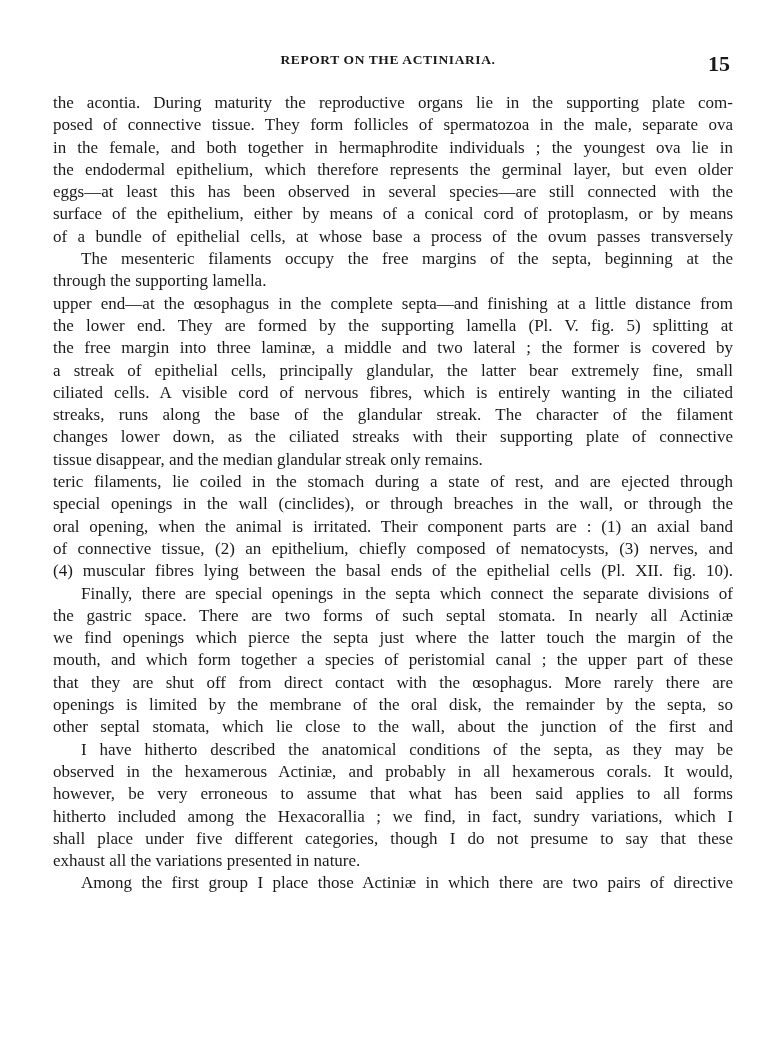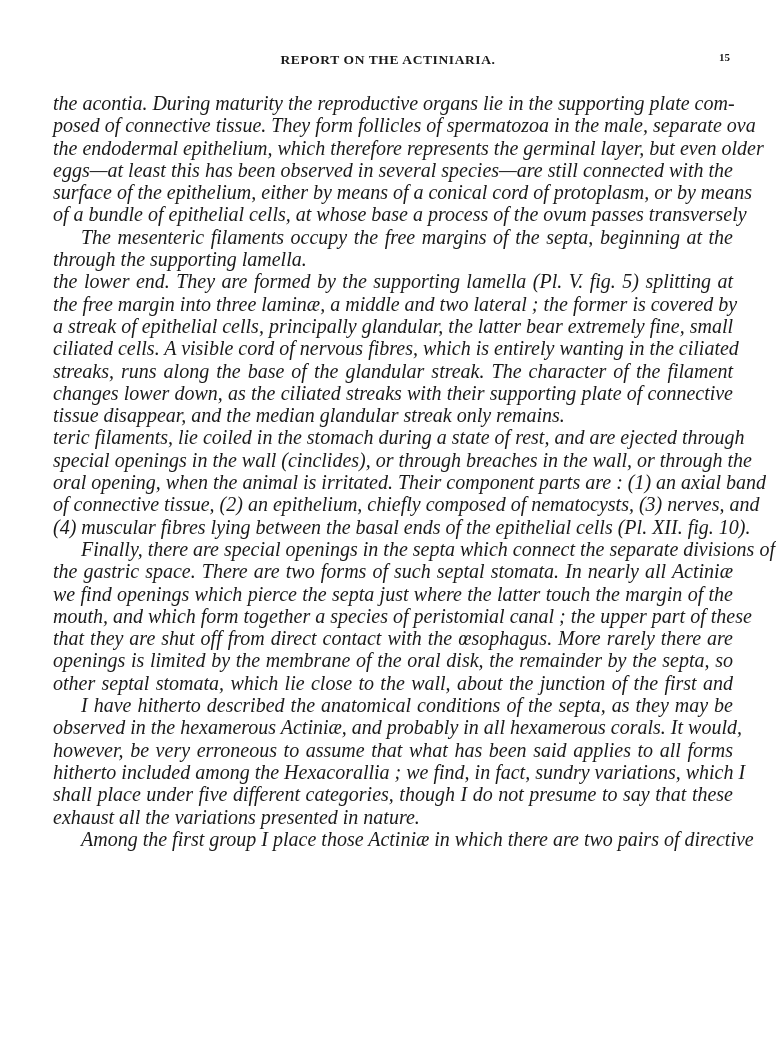--- a/index.html
+++ b/index.html
@@ -1,43 +1,45 @@
 <!DOCTYPE html>
 <html><head>
 <meta charset="utf-8">
 <style>
   html, body { margin: 0; padding: 0; background: #ffffff; }
   body { width: 776px; height: 1050px; position: relative; overflow: hidden; }
   .page { position: absolute; left: 0; top: 0; width: 776px; height: 1050px; background: #fff; color: #1a1a1a;
           font-family: "Liberation Serif", "DejaVu Serif", serif; }
   .running-head { position: absolute; top: 52px; left: 0; width: 776px; height: 20px; }
   .running-title { position: absolute; left: 0; width: 776px; text-align: center; font-size: 13.5px; letter-spacing: 0.6px; font-weight: bold; top: 0; }
-  .page-number { position: absolute; right: 46px; top: -1px; font-size: 11px; font-weight: bold; }
+  .page-number { position: absolute; right: 46px; top: -1px; font-size: 22px; font-weight: bold; }
   .body-text { position: absolute; left: 53px; top: 92px; width: 680px; }
-  .line { height: 22.3px; line-height: 22.3px; font-size: 20px; white-space: nowrap; text-align: justify; text-align-last: justify; font-style: italic; }
+  .line { height: 22.3px; line-height: 22.3px; font-size: 17px; white-space: nowrap; text-align: justify; text-align-last: justify; }
   .line.last { text-align-last: left; }
   .line.indent { padding-left: 28px; }
 </style>
 </head>
 <body>
 
 <div class="page">
   <div class="running-head">
     <div class="running-title">REPORT ON THE ACTINIARIA.</div>
     <div class="page-number">15</div>
   </div>
   <div class="body-text" id="body-text">
       <div class="line">the acontia.  During maturity the reproductive organs lie in the supporting plate com-</div>
       <div class="line">posed of connective tissue.  They form follicles of spermatozoa in the male, separate ova</div>
+      <div class="line">in the female, and both together in hermaphrodite individuals ; the youngest ova lie in</div>
       <div class="line">the endodermal epithelium, which therefore represents the germinal layer, but even older</div>
       <div class="line">eggs—at least this has been observed in several species—are still connected with the</div>
       <div class="line">surface of the epithelium, either by means of a conical cord of protoplasm, or by means</div>
       <div class="line">of a bundle of epithelial cells, at whose base a process of the ovum passes transversely</div>
       <div class="line indent">The mesenteric filaments occupy the free margins of the septa, beginning at the</div>
       <div class="line last">through the supporting lamella.</div>
+      <div class="line">upper end—at the œsophagus in the complete septa—and finishing at a little distance from</div>
       <div class="line">the lower end.  They are formed by the supporting lamella (Pl. V. fig. 5) splitting at</div>
       <div class="line">the free margin into three laminæ, a middle and two lateral ; the former is covered by</div>
       <div class="line">a streak of epithelial cells, principally glandular, the latter bear extremely fine, small</div>
       <div class="line">ciliated cells.  A visible cord of nervous fibres, which is entirely wanting in the ciliated</div>
       <div class="line">streaks, runs along the base of the glandular streak.  The character of the filament</div>
       <div class="line">changes lower down, as the ciliated streaks with their supporting plate of connective</div>
       <div class="line last">tissue disappear, and the median glandular streak only remains.</div>
       <div class="line">teric filaments, lie coiled in the stomach during a state of rest, and are ejected through</div>
       <div class="line">special openings in the wall (cinclides), or through breaches in the wall, or through the</div>
       <div class="line">oral opening, when the animal is irritated.  Their component parts are : (1) an axial band</div>

